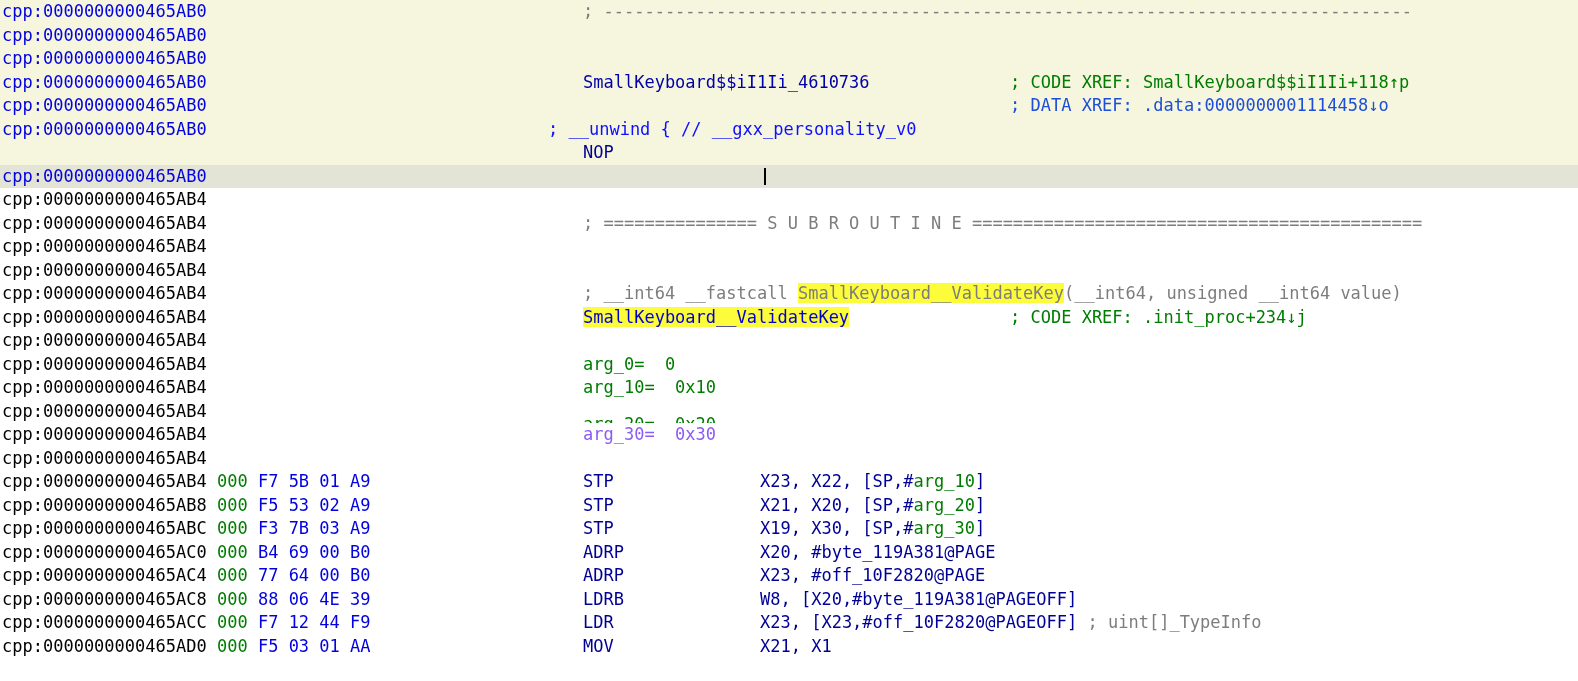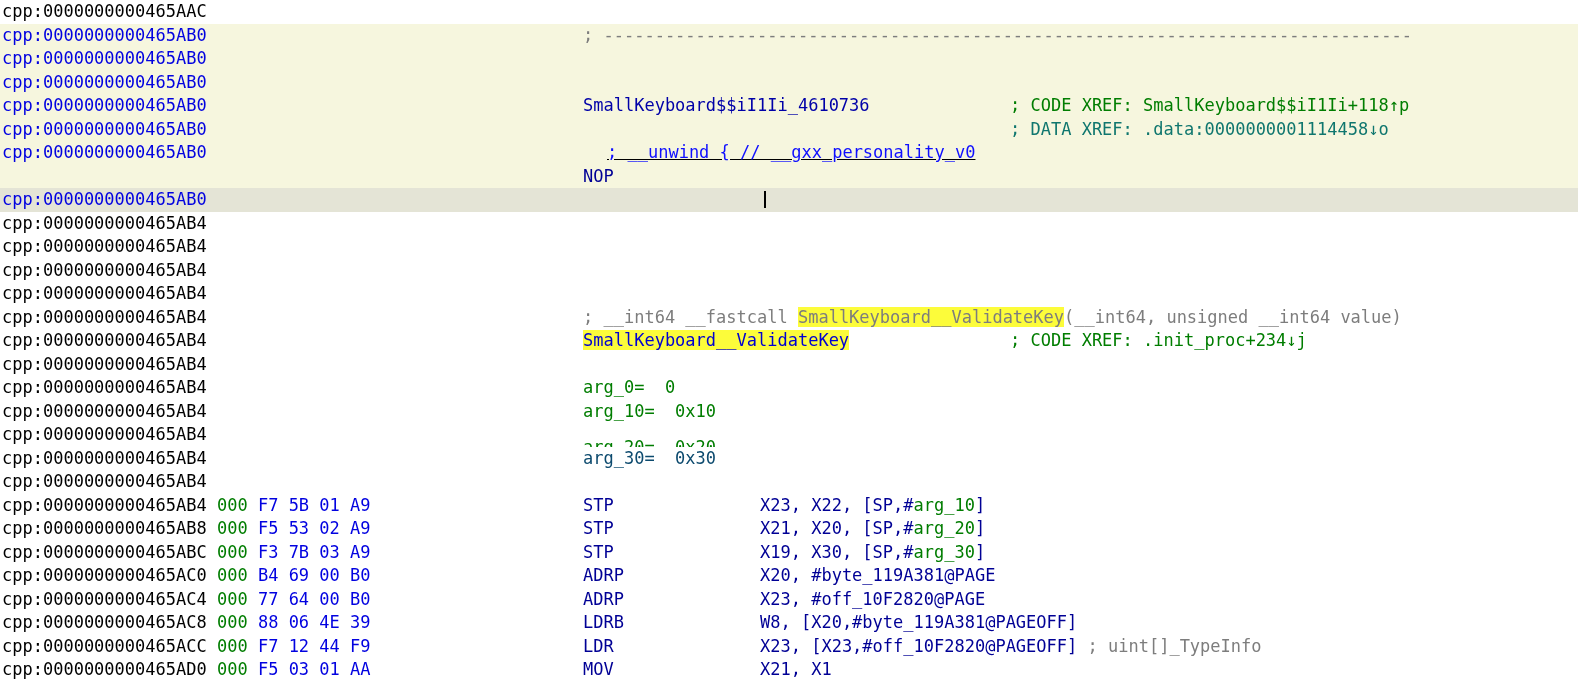--- a/index.html
+++ b/index.html
@@ -14,40 +14,39 @@
   }
   .box{position:absolute;top:0;white-space:pre;}
   .caret{
     position:absolute;top:3px;width:2px;height:17px;background:#000000;
   }
 </style>
 </head>
 <body>
 
 <div id="disasm">
-    <div class="line" style="background: rgb(255, 255, 255);"><span class="box" style="left: 2px;"><span style="color: rgb(0, 0, 0);">cpp:0000000000465AAC</span></span></div>
     <div class="line" style="background: rgb(246, 246, 222);"><span class="box" style="left: 2px;"><span style="color: rgb(2, 2, 224);">cpp:0000000000465AB0</span></span><span class="box" style="left: 583px;"><span style="color: rgb(125, 125, 125);">; -------------------------------------------------------------------------------</span></span></div>
     <div class="line" style="background: rgb(246, 246, 222);"><span class="box" style="left: 2px;"><span style="color: rgb(2, 2, 224);">cpp:0000000000465AB0</span></span></div>
     <div class="line" style="background: rgb(246, 246, 222);"><span class="box" style="left: 2px;"><span style="color: rgb(2, 2, 224);">cpp:0000000000465AB0</span></span></div>
     <div class="line" style="background: rgb(246, 246, 222);"><span class="box" style="left: 2px;"><span style="color: rgb(2, 2, 224);">cpp:0000000000465AB0</span></span><span class="box" style="left: 583px;"><span style="color: rgb(0, 0, 168);">SmallKeyboard$$iI1Ii_4610736</span></span><span class="box" style="left: 1010px;"><span style="color: rgb(0, 125, 0);">; CODE XREF: SmallKeyboard$$iI1Ii+118↑p</span></span></div>
-    <div class="line" style="background: rgb(246, 246, 222);"><span class="box" style="left: 2px;"><span style="color: rgb(2, 2, 224);">cpp:0000000000465AB0</span></span><span class="box" style="left: 1010px;"><span style="color: #0f766e;">; DATA XREF: .data:0000000001114458↓o</span></span></div>
-    <div class="line" style="background: rgb(246, 246, 222);"><span class="box" style="left: 2px;"><span style="color: rgb(2, 2, 224);">cpp:0000000000465AB0</span></span><span class="box" style="left: 607px; text-decoration: underline;"><span style="color: rgb(15, 15, 255);">; __unwind { // __gxx_personality_v0</span></span></div>
+    <div class="line" style="background: rgb(246, 246, 222);"><span class="box" style="left: 2px;"><span style="color: rgb(2, 2, 224);">cpp:0000000000465AB0</span></span><span class="box" style="left: 1010px;"><span style="color: #1d4ed8;">; DATA XREF: .data:0000000001114458↓o</span></span></div>
+    <div class="line" style="background: rgb(246, 246, 222);"><span class="box" style="left: 2px;"><span style="color: rgb(2, 2, 224);">cpp:0000000000465AB0</span></span><span class="box" style="left: 548px;"><span style="color: rgb(15, 15, 255);">; __unwind { // __gxx_personality_v0</span></span></div>
     <div class="line" style="background: rgb(246, 246, 222);"><span class="box" style="left: 583px;"><span style="color: rgb(0, 0, 149);">NOP</span></span></div>
     <div class="line" style="background: rgb(228, 228, 214);"><span class="box" style="left: 2px;"><span style="color: rgb(2, 2, 224);">cpp:0000000000465AB0</span></span><span class="caret" style="left: 764px;"></span></div>
     <div class="line" style="background: rgb(255, 255, 255);"><span class="box" style="left: 2px;"><span style="color: rgb(0, 0, 0);">cpp:0000000000465AB4</span></span></div>
-    <div class="line" style="background: rgb(255, 255, 255);"><span class="box" style="left: 2px;"><span style="color: rgb(0, 0, 0);">cpp:0000000000465AB4</span></span></div>
+    <div class="line" style="background: rgb(255, 255, 255);"><span class="box" style="left: 2px;"><span style="color: rgb(0, 0, 0);">cpp:0000000000465AB4</span></span><span class="box" style="left: 583px;"><span style="color: rgb(125, 125, 125);">; =============== S U B R O U T I N E ============================================</span></span></div>
     <div class="line" style="background: rgb(255, 255, 255);"><span class="box" style="left: 2px;"><span style="color: rgb(0, 0, 0);">cpp:0000000000465AB4</span></span></div>
     <div class="line" style="background: rgb(255, 255, 255);"><span class="box" style="left: 2px;"><span style="color: rgb(0, 0, 0);">cpp:0000000000465AB4</span></span></div>
     <div class="line" style="background: rgb(255, 255, 255);"><span class="box" style="left: 2px;"><span style="color: rgb(0, 0, 0);">cpp:0000000000465AB4</span></span><span class="box" style="left: 583px;"><span style="color: rgb(125, 125, 125);">; __int64 __fastcall </span><span style="color: rgb(125, 125, 125); background: rgb(252, 252, 58);">SmallKeyboard__ValidateKey</span><span style="color: rgb(125, 125, 125);">(__int64, unsigned __int64 value)</span></span></div>
     <div class="line" style="background: rgb(255, 255, 255);"><span class="box" style="left: 2px;"><span style="color: rgb(0, 0, 0);">cpp:0000000000465AB4</span></span><span class="box" style="left: 583px;"><span style="color: rgb(0, 0, 210); background: rgb(252, 252, 58);">SmallKeyboard__ValidateKey</span></span><span class="box" style="left: 1010px;"><span style="color: rgb(0, 125, 0);">; CODE XREF: .init_proc+234↓j</span></span></div>
     <div class="line" style="background: rgb(255, 255, 255);"><span class="box" style="left: 2px;"><span style="color: rgb(0, 0, 0);">cpp:0000000000465AB4</span></span></div>
     <div class="line" style="background: rgb(255, 255, 255);"><span class="box" style="left: 2px;"><span style="color: rgb(0, 0, 0);">cpp:0000000000465AB4</span></span><span class="box" style="left: 583px;"><span style="color: rgb(0, 125, 0);">arg_0=  0</span></span></div>
     <div class="line" style="background: rgb(255, 255, 255);"><span class="box" style="left: 2px;"><span style="color: rgb(0, 0, 0);">cpp:0000000000465AB4</span></span><span class="box" style="left: 583px;"><span style="color: rgb(0, 125, 0);">arg_10=  0x10</span></span></div>
     <div class="line" style="background: rgb(255, 255, 255);"><span class="box" style="left: 2px;"><span style="color: rgb(0, 0, 0);">cpp:0000000000465AB4</span></span><span class="box" style="left: 583px; margin-top: 13px;"><span style="color: rgb(0, 125, 0);">arg_20=  0x20</span></span></div>
-    <div class="line" style="background: rgb(255, 255, 255);"><span class="box" style="left: 2px;"><span style="color: rgb(0, 0, 0);">cpp:0000000000465AB4</span></span><span class="box" style="left: 583px;"><span style="color: #0c4a6e;">arg_30=  0x30</span></span></div>
+    <div class="line" style="background: rgb(255, 255, 255);"><span class="box" style="left: 2px;"><span style="color: rgb(0, 0, 0);">cpp:0000000000465AB4</span></span><span class="box" style="left: 583px;"><span style="color: #8b5cf6;">arg_30=  0x30</span></span></div>
     <div class="line" style="background: rgb(255, 255, 255);"><span class="box" style="left: 2px;"><span style="color: rgb(0, 0, 0);">cpp:0000000000465AB4</span></span></div>
     <div class="line" style="background: rgb(255, 255, 255);"><span class="box" style="left: 2px;"><span style="color: rgb(0, 0, 0);">cpp:0000000000465AB4</span><span style="color: rgb(0, 0, 0);"> </span><span style="color: rgb(0, 125, 0);">000</span><span style="color: rgb(0, 0, 0);"> </span><span style="color: rgb(2, 2, 224);">F7 5B 01 A9</span></span><span class="box" style="left: 583px;"><span style="color: rgb(0, 0, 149);">STP</span></span><span class="box" style="left: 760px;"><span style="color: rgb(0, 0, 149);">X23, X22, [SP,#</span><span style="color: rgb(0, 125, 0);">arg_10</span><span style="color: rgb(0, 0, 149);">]</span></span></div>
     <div class="line" style="background: rgb(255, 255, 255);"><span class="box" style="left: 2px;"><span style="color: rgb(0, 0, 0);">cpp:0000000000465AB8</span><span style="color: rgb(0, 0, 0);"> </span><span style="color: rgb(0, 125, 0);">000</span><span style="color: rgb(0, 0, 0);"> </span><span style="color: rgb(2, 2, 224);">F5 53 02 A9</span></span><span class="box" style="left: 583px;"><span style="color: rgb(0, 0, 149);">STP</span></span><span class="box" style="left: 760px;"><span style="color: rgb(0, 0, 149);">X21, X20, [SP,#</span><span style="color: rgb(0, 125, 0);">arg_20</span><span style="color: rgb(0, 0, 149);">]</span></span></div>
     <div class="line" style="background: rgb(255, 255, 255);"><span class="box" style="left: 2px;"><span style="color: rgb(0, 0, 0);">cpp:0000000000465ABC</span><span style="color: rgb(0, 0, 0);"> </span><span style="color: rgb(0, 125, 0);">000</span><span style="color: rgb(0, 0, 0);"> </span><span style="color: rgb(2, 2, 224);">F3 7B 03 A9</span></span><span class="box" style="left: 583px;"><span style="color: rgb(0, 0, 149);">STP</span></span><span class="box" style="left: 760px;"><span style="color: rgb(0, 0, 149);">X19, X30, [SP,#</span><span style="color: rgb(0, 125, 0);">arg_30</span><span style="color: rgb(0, 0, 149);">]</span></span></div>
     <div class="line" style="background: rgb(255, 255, 255);"><span class="box" style="left: 2px;"><span style="color: rgb(0, 0, 0);">cpp:0000000000465AC0</span><span style="color: rgb(0, 0, 0);"> </span><span style="color: rgb(0, 125, 0);">000</span><span style="color: rgb(0, 0, 0);"> </span><span style="color: rgb(2, 2, 224);">B4 69 00 B0</span></span><span class="box" style="left: 583px;"><span style="color: rgb(0, 0, 149);">ADRP</span></span><span class="box" style="left: 760px;"><span style="color: rgb(0, 0, 149);">X20, #byte_119A381@PAGE</span></span></div>
     <div class="line" style="background: rgb(255, 255, 255);"><span class="box" style="left: 2px;"><span style="color: rgb(0, 0, 0);">cpp:0000000000465AC4</span><span style="color: rgb(0, 0, 0);"> </span><span style="color: rgb(0, 125, 0);">000</span><span style="color: rgb(0, 0, 0);"> </span><span style="color: rgb(2, 2, 224);">77 64 00 B0</span></span><span class="box" style="left: 583px;"><span style="color: rgb(0, 0, 149);">ADRP</span></span><span class="box" style="left: 760px;"><span style="color: rgb(0, 0, 149);">X23, #off_10F2820@PAGE</span></span></div>
     <div class="line" style="background: rgb(255, 255, 255);"><span class="box" style="left: 2px;"><span style="color: rgb(0, 0, 0);">cpp:0000000000465AC8</span><span style="color: rgb(0, 0, 0);"> </span><span style="color: rgb(0, 125, 0);">000</span><span style="color: rgb(0, 0, 0);"> </span><span style="color: rgb(2, 2, 224);">88 06 4E 39</span></span><span class="box" style="left: 583px;"><span style="color: rgb(0, 0, 149);">LDRB</span></span><span class="box" style="left: 760px;"><span style="color: rgb(0, 0, 149);">W8, [X20,#byte_119A381@PAGEOFF]</span></span></div>
     <div class="line" style="background: rgb(255, 255, 255);"><span class="box" style="left: 2px;"><span style="color: rgb(0, 0, 0);">cpp:0000000000465ACC</span><span style="color: rgb(0, 0, 0);"> </span><span style="color: rgb(0, 125, 0);">000</span><span style="color: rgb(0, 0, 0);"> </span><span style="color: rgb(2, 2, 224);">F7 12 44 F9</span></span><span class="box" style="left: 583px;"><span style="color: rgb(0, 0, 149);">LDR</span></span><span class="box" style="left: 760px;"><span style="color: rgb(0, 0, 149);">X23, [X23,#off_10F2820@PAGEOFF]</span><span style="color: rgb(125, 125, 125);"> ; uint[]_TypeInfo</span></span></div>
     <div class="line" style="background: rgb(255, 255, 255);"><span class="box" style="left: 2px;"><span style="color: rgb(0, 0, 0);">cpp:0000000000465AD0</span><span style="color: rgb(0, 0, 0);"> </span><span style="color: rgb(0, 125, 0);">000</span><span style="color: rgb(0, 0, 0);"> </span><span style="color: rgb(2, 2, 224);">F5 03 01 AA</span></span><span class="box" style="left: 583px;"><span style="color: rgb(0, 0, 149);">MOV</span></span><span class="box" style="left: 760px;"><span style="color: rgb(0, 0, 149);">X21, X1</span></span></div>
   </div>

